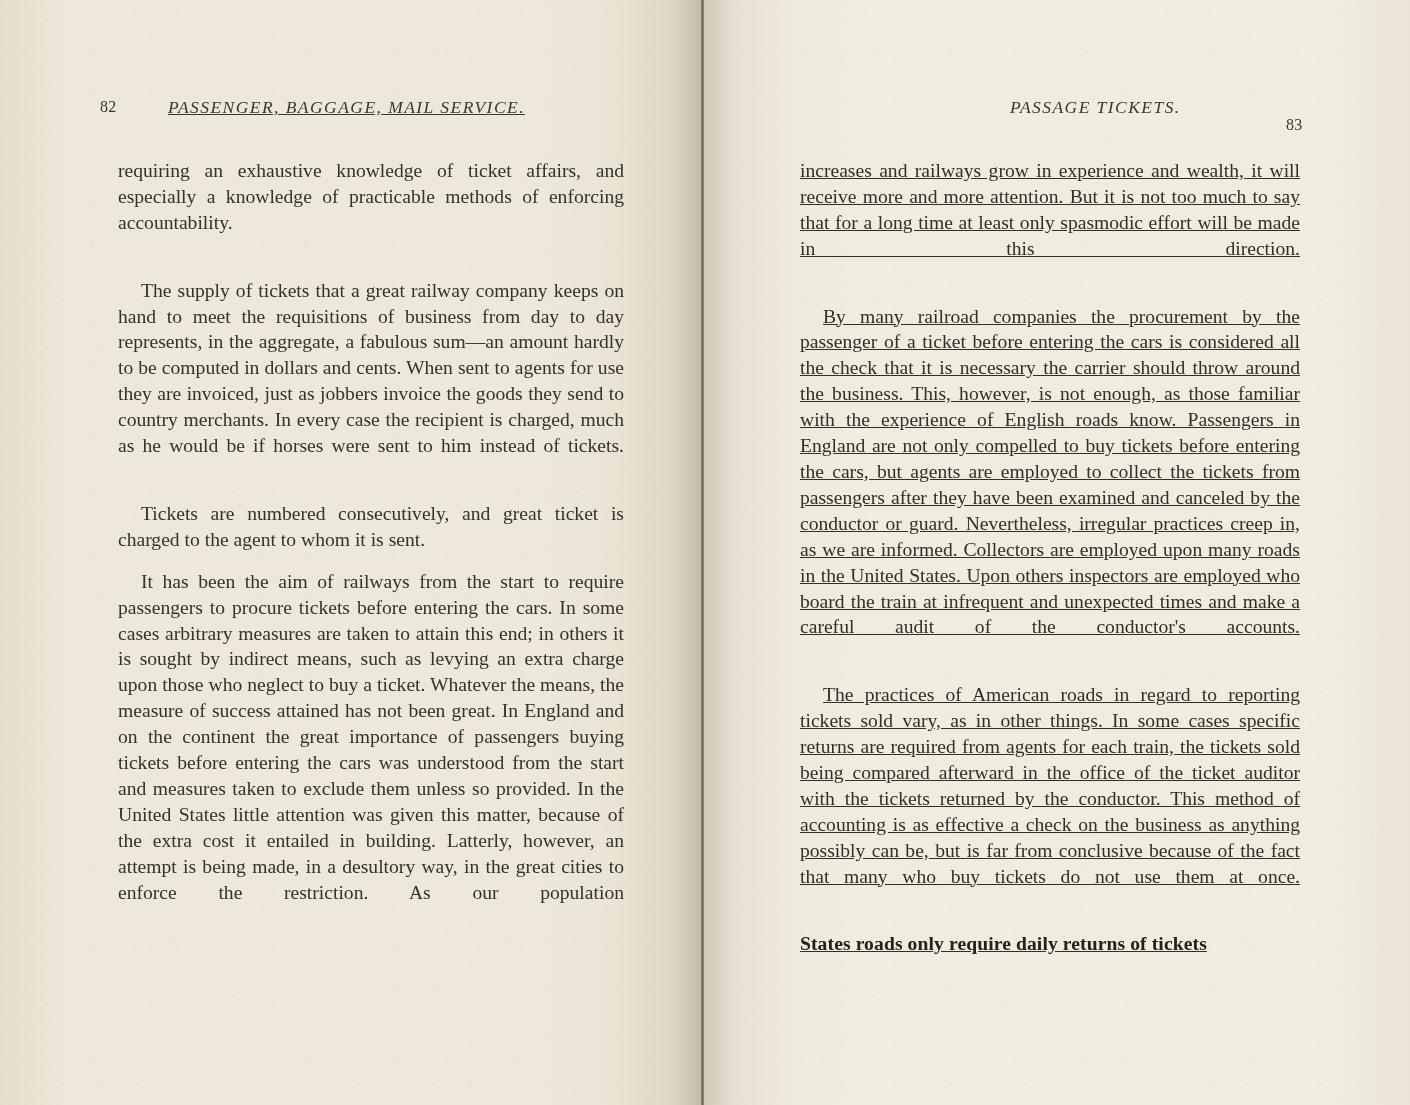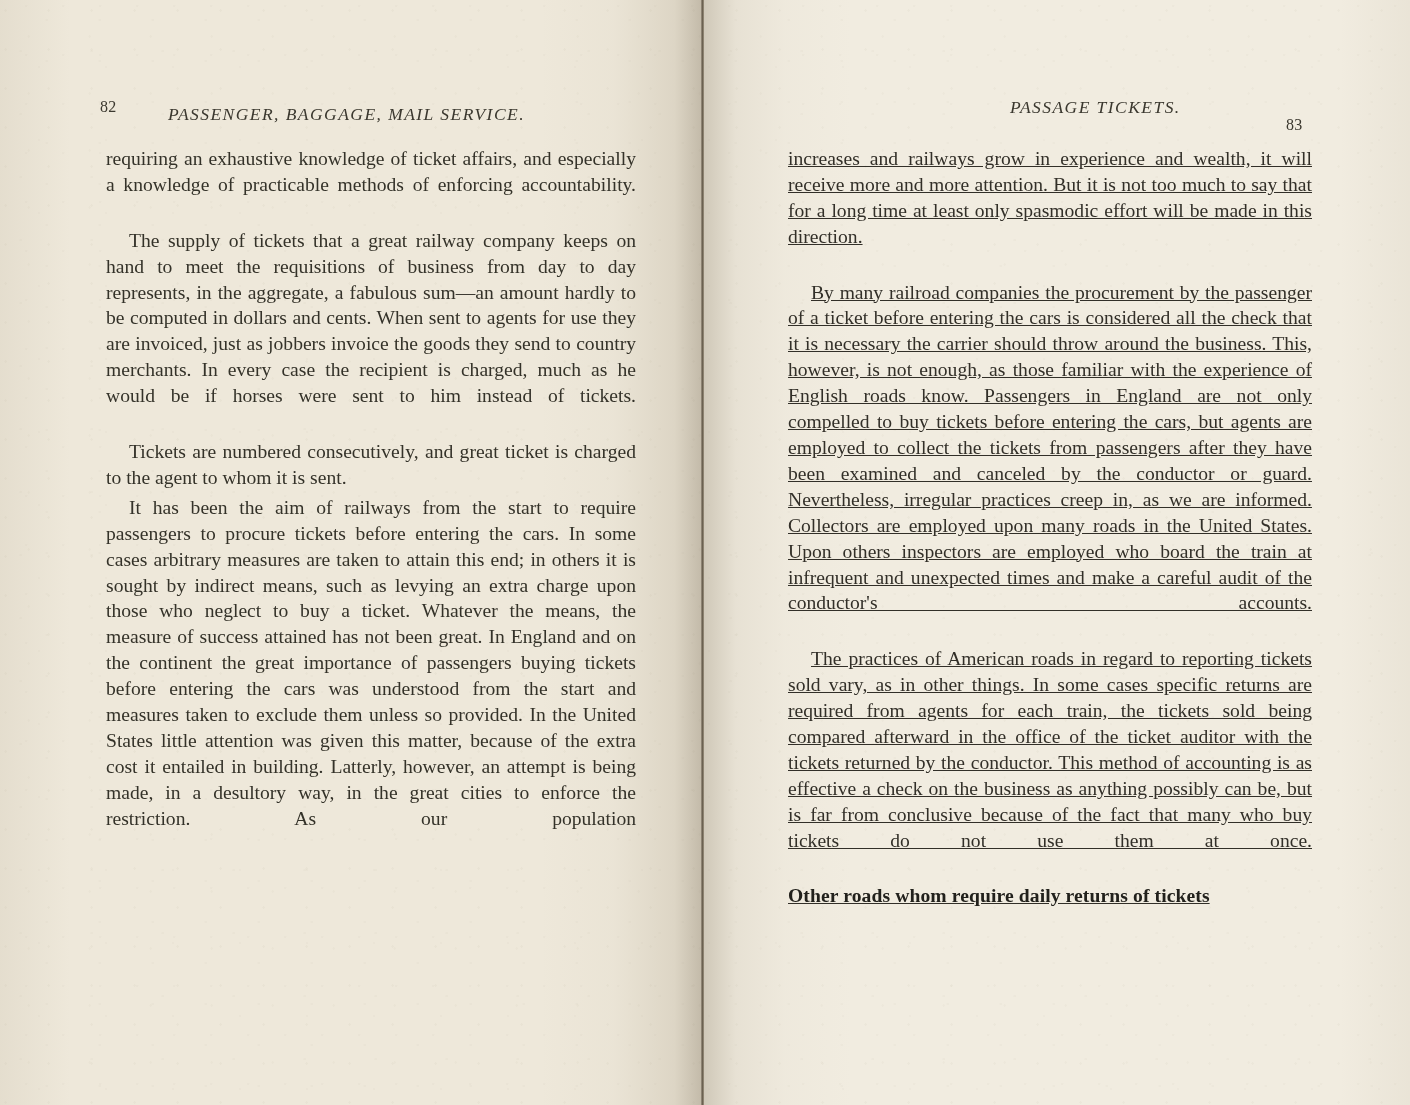--- a/index.html
+++ b/index.html
@@ -99,40 +99,40 @@
     white-space: nowrap;
   }
   .folio {
     position: absolute;
     font-size: 16px;
     color: #3b382f;
     letter-spacing: 0.3px;
   }
 
   #head-left-folio { left: 100px; top: 98px; }
-  #head-left-title { left: 168px; top: 104px; }
+  #head-left-title { left: 168px; top: 97px; text-decoration: underline; }
   #head-right-title { left: 994px; top: 97px; margin-left: 16px; }
   #head-right-folio { left: 1286px; top: 116px; text-align: center; }
 
   
   .col {
     position: absolute;
     top: 142px;
     font-size: 19.6px;
     line-height: 25.9px;
     color: #33312a;
     text-align: justify;
     text-justify: inter-word;
     hyphens: none;
   }
   #col-left  { left: 102px; width: 538px; }
   #col-right { left: 784px; width: 532px; text-decoration: underline; }
 
   .col p {
-    margin: 4px;
+    margin: 16px;
     text-indent: 0;
   }
   .col p.indent { text-indent: 23px; }
 
   
   .col p::after {
     content: "";
     display: inline-block;
     width: 100%;
   }
@@ -177,16 +177,16 @@
   </div>
 
   <div class="headline" id="head-right-title">PASSAGE TICKETS.</div>
 
   <div class="folio" id="head-right-folio">83</div>
 
   <div class="col" id="col-right">
     <p>increases and railways grow in experience and wealth, it will receive more and more attention. But it is not too much to say that for a long time at least only spasmodic effort will be made in this direction.</p>
     <p class="indent">By many railroad companies the procurement by the passenger of a ticket before entering the cars is considered all the check that it is necessary the carrier should throw around the business. This, however, is not enough, as those familiar with the experience of English roads know. Passengers in England are not only compelled to buy tickets before entering the cars, but agents are employed to collect the tickets from passengers after they have been examined and canceled by the conductor or guard. Nevertheless, irregular practices creep in, as we are informed. Collectors are employed upon many roads in the United States. Upon others inspectors are employed who board the train at infrequent and unexpected times and make a careful audit of the conductor's accounts.</p>
     <p class="indent">The practices of American roads in regard to reporting tickets sold vary, as in other things. In some cases specific returns are required from agents for each train, the tickets sold being compared afterward in the office of the ticket auditor with the tickets returned by the conductor. This method of accounting is as effective a check on the business as anything possibly can be, but is far from conclusive because of the fact that many who buy tickets do not use them at once.</p>
-    <p class="heavy ragged">Other roads whom require daily returns of tickets</p>
+    <p class="heavy ragged">States roads only require daily returns of tickets</p>
   </div>
 
 </div>
 
 </body></html>

